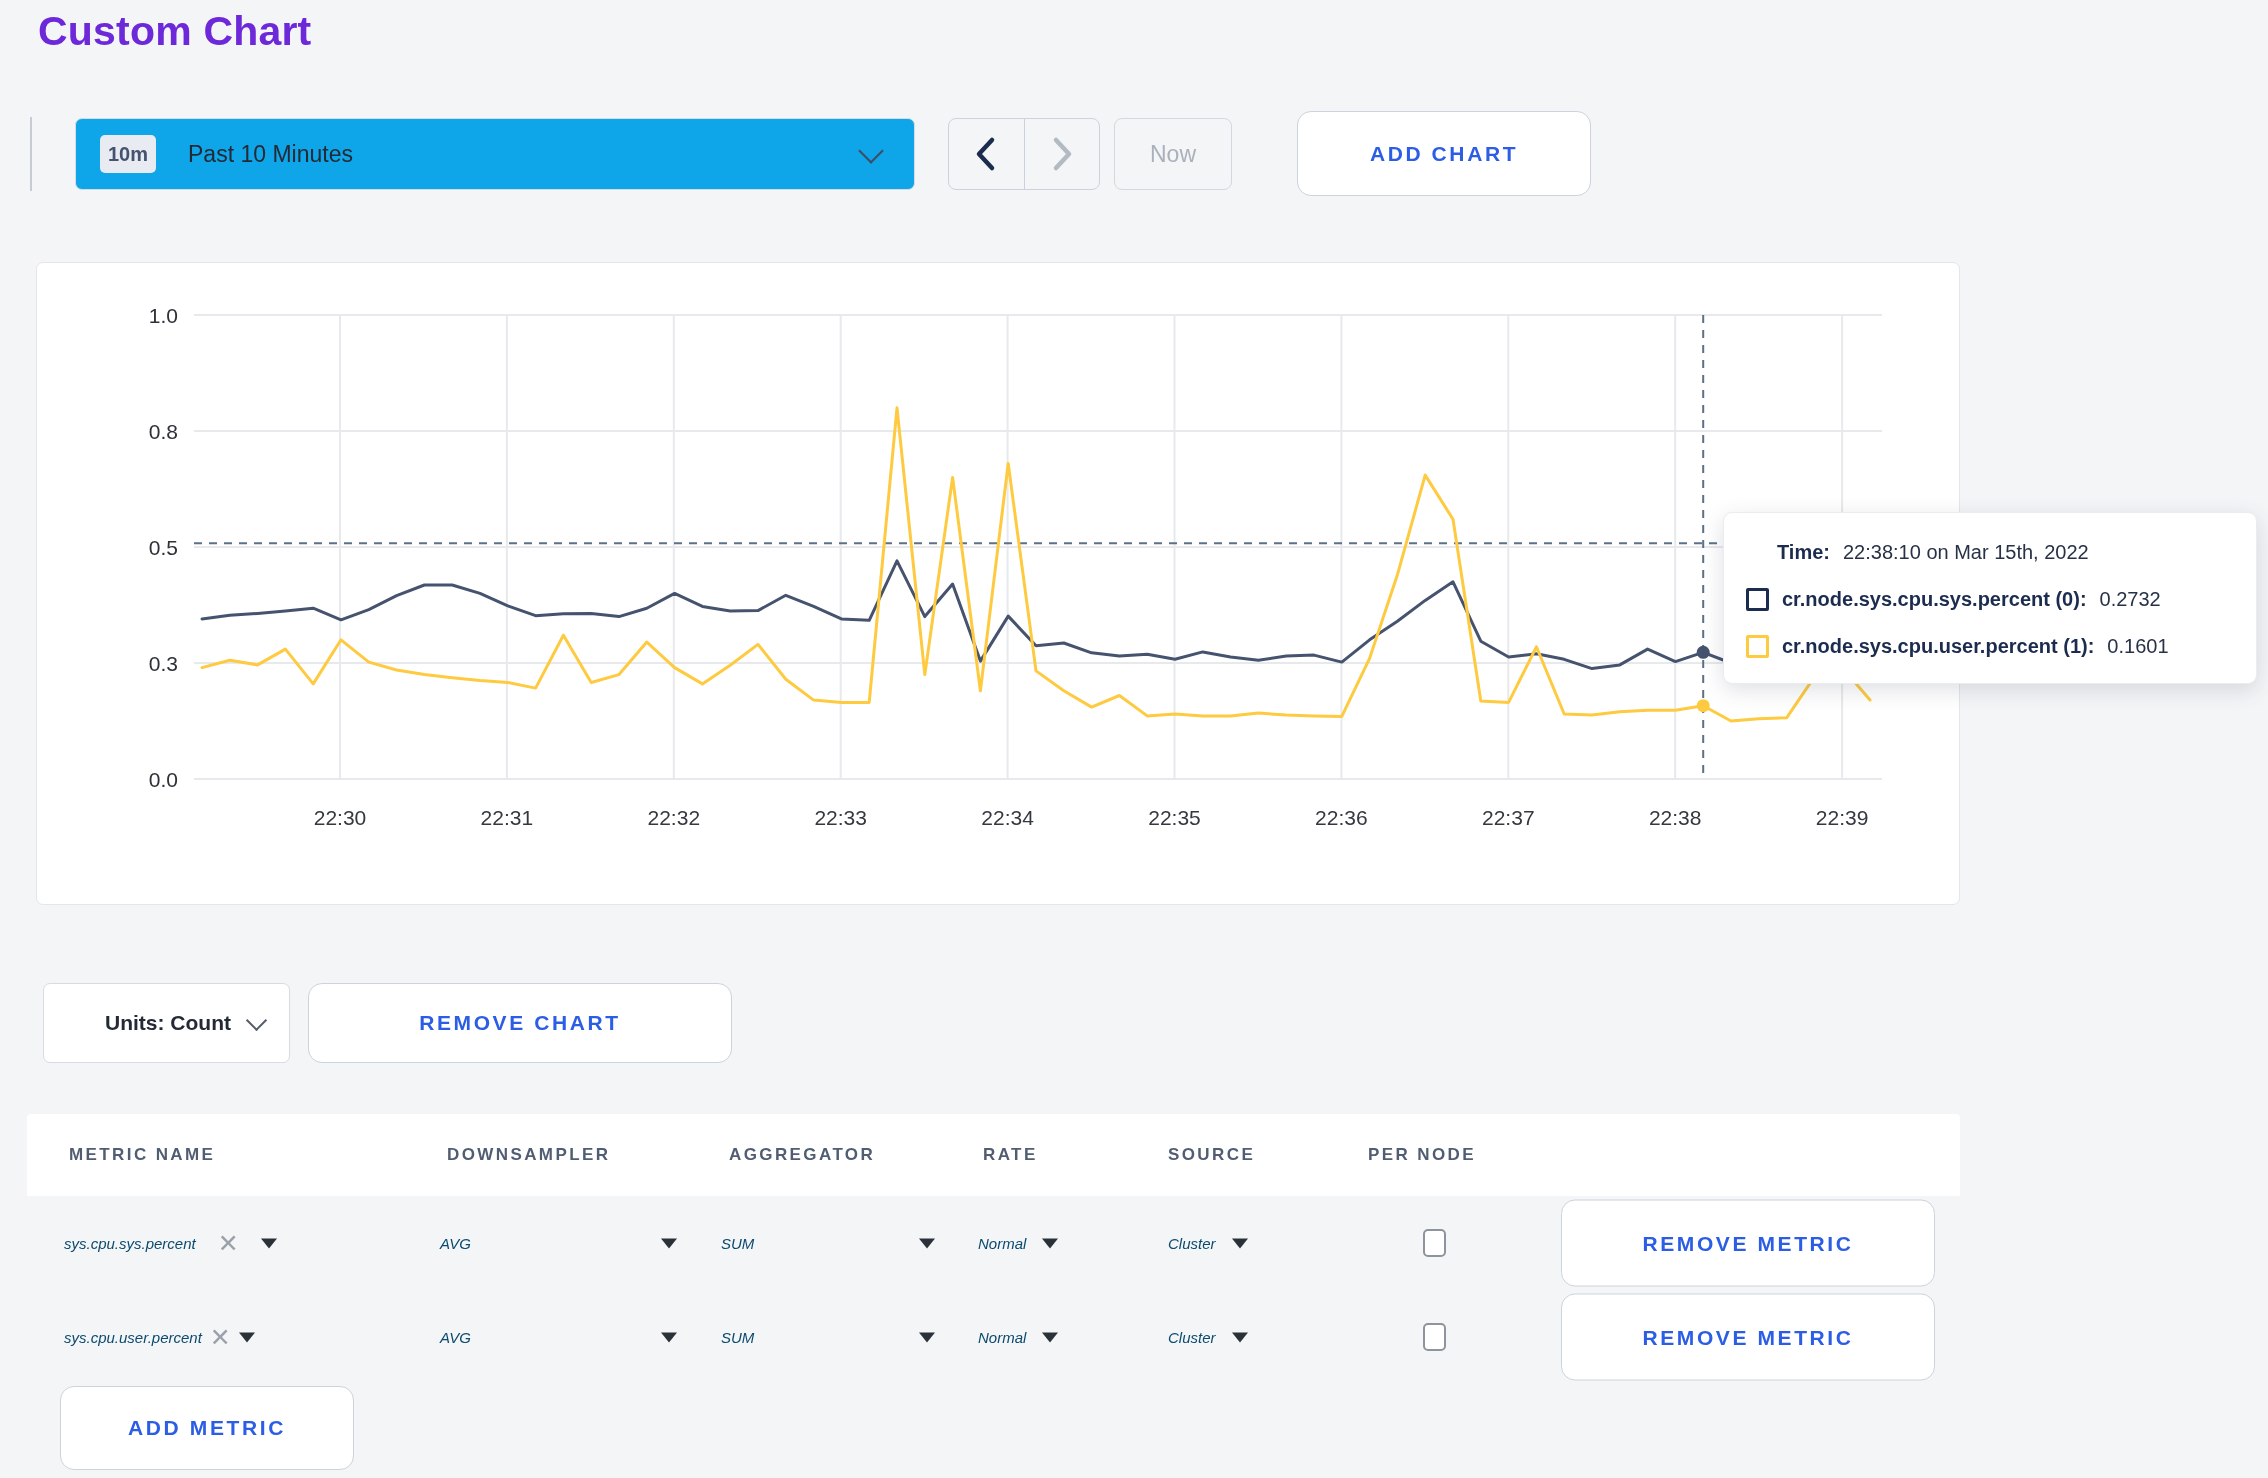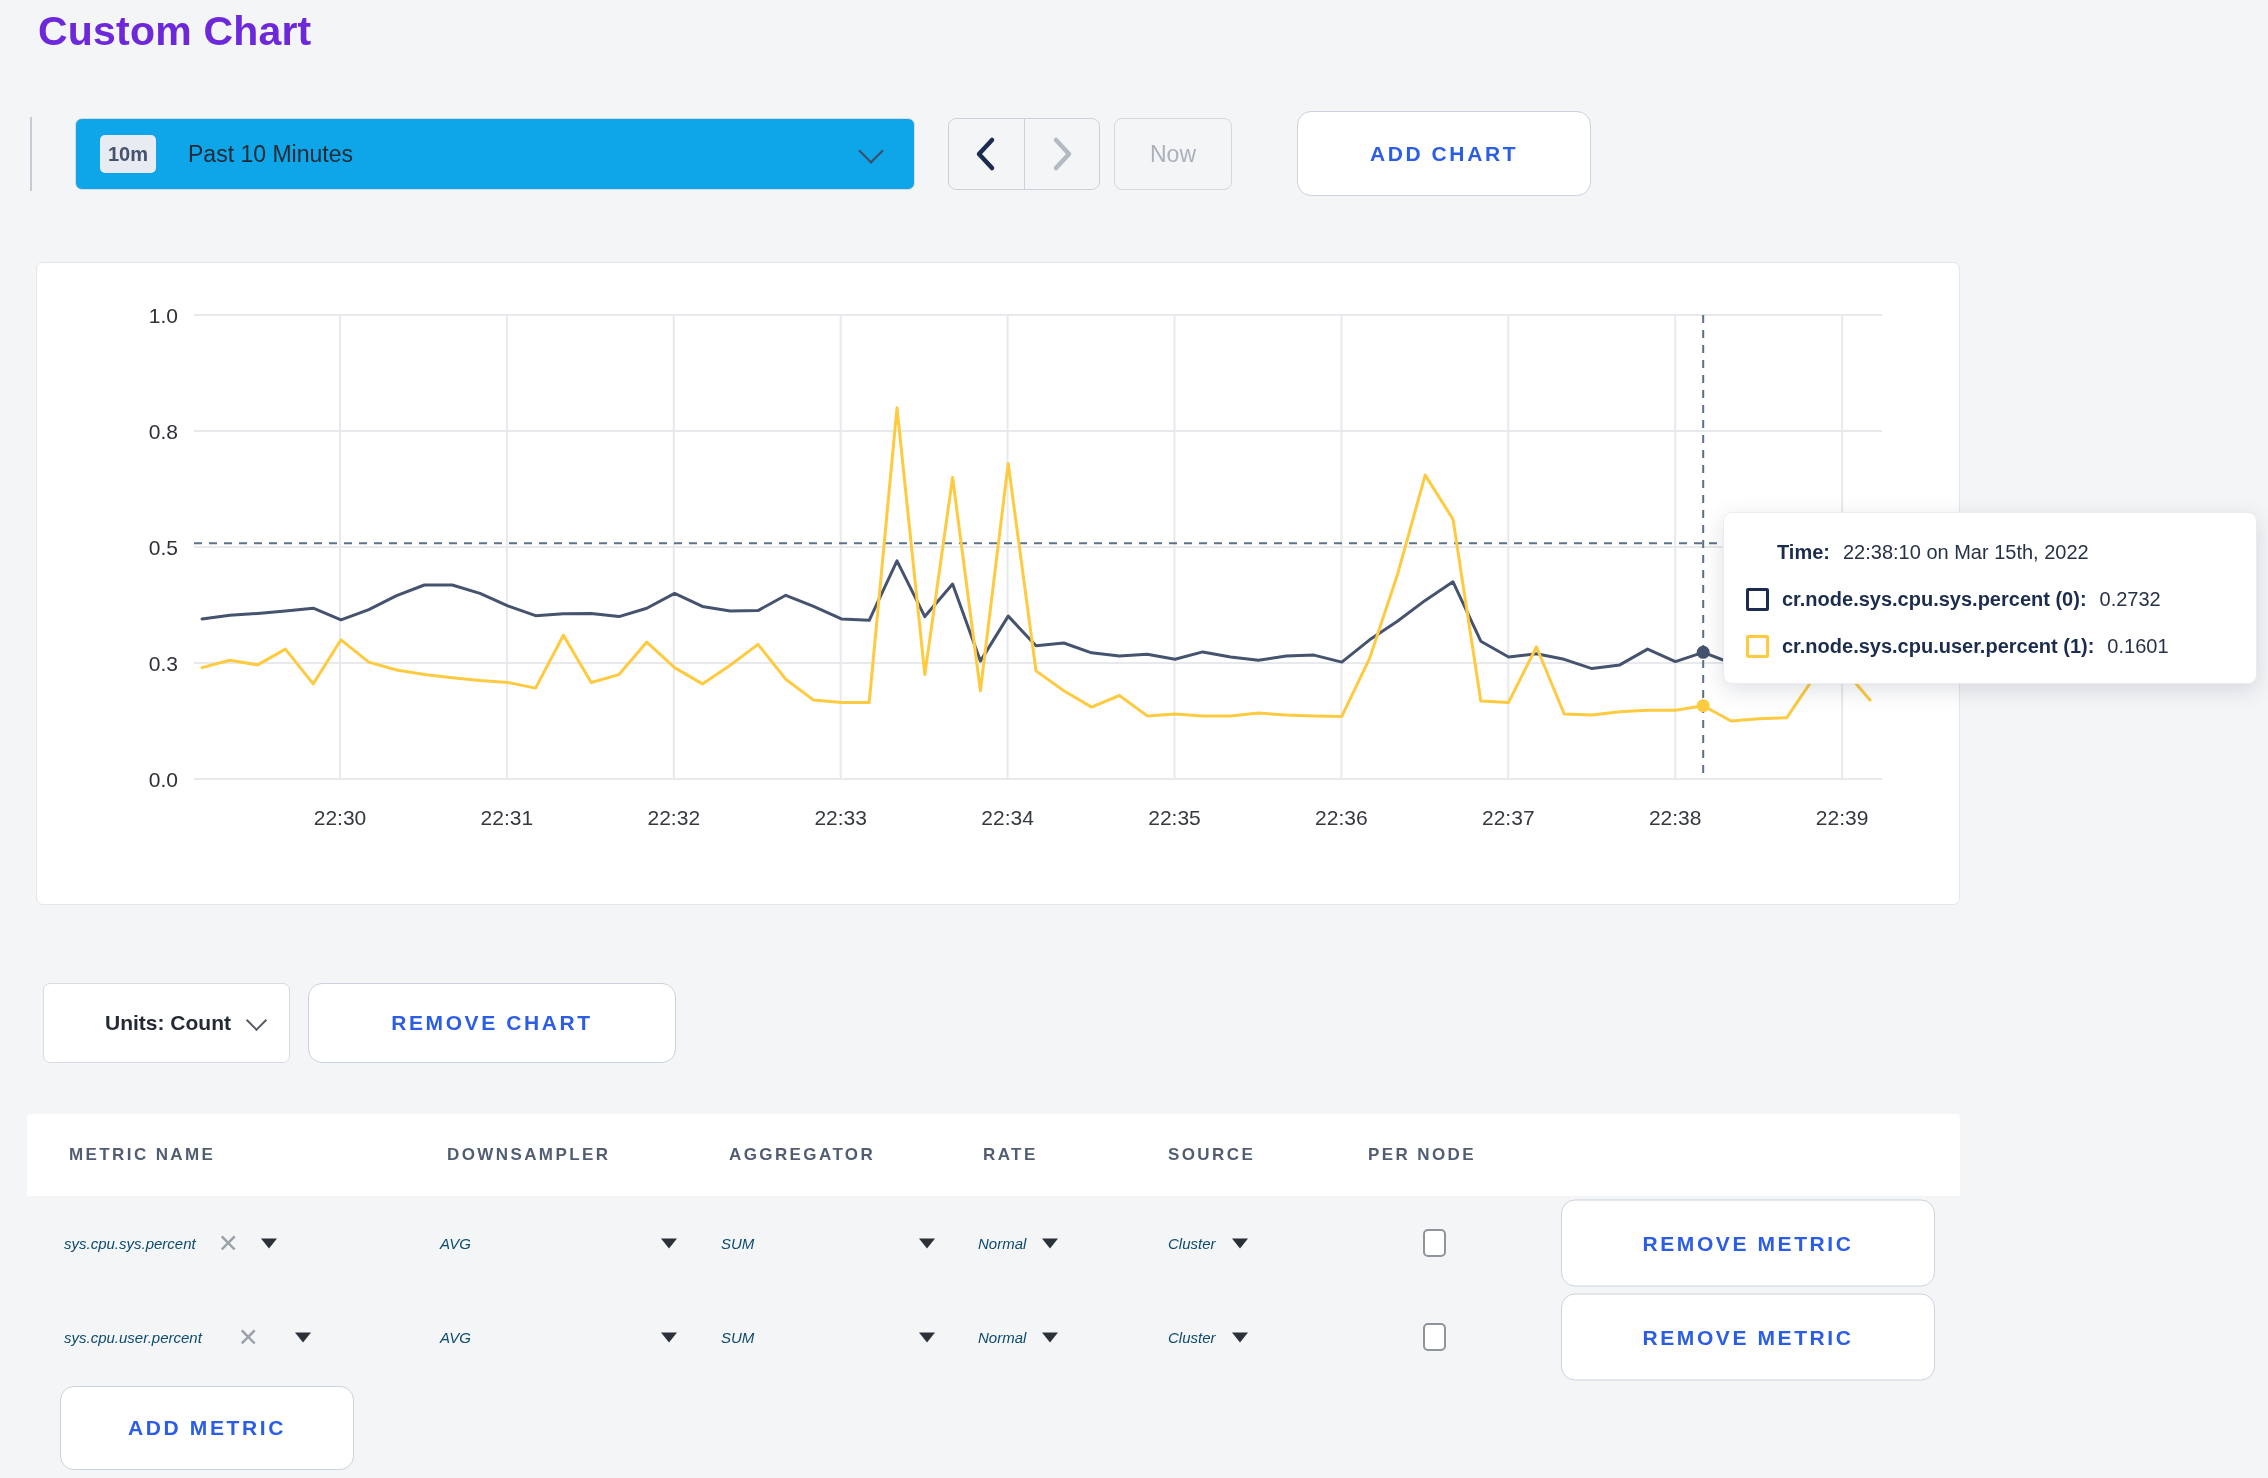--- a/index.html
+++ b/index.html
@@ -66,21 +66,21 @@
   .tt-label{font-size:20px;font-weight:700;color:#1b2c4e;}
   .tt-value{font-size:20px;color:#273247;}
   .tt-swatch{width:17px;height:17px;border:3.5px solid #1b2c4e;border-radius:2px;background:#fff;flex:0 0 auto;}
   
   .units-btn{
     left:43px;top:983px;width:247px;height:80px;background:#fff;border:1.5px solid #d8dbe2;border-radius:7px;
     display:flex;align-items:center;justify-content:center;gap:18px;box-sizing:border-box;cursor:pointer;
   }
   .units-label{font-size:21px;font-weight:700;color:#242a35;margin-left:36px;}
   .units-chev{width:13px;height:13px;border-right:2.5px solid #555c66;border-bottom:2.5px solid #555c66;transform:rotate(45deg);margin-top:-5px;}
-  .remove-chart-btn{left:308px;top:983px;width:368px;height:80px;}
+  .remove-chart-btn{left:308px;top:983px;width:424px;height:80px;}
   
   .table-header{
     left:27px;top:1114px;width:1933px;height:82px;background:#fff;border-radius:4px 4px 0 0;
   }
   .th{
     position:absolute;top:50%;transform:translateY(-50%);
     font-size:17px;font-weight:700;letter-spacing:2.4px;color:#505d72;
   }
   .table-row{left:27px;width:1933px;height:94px;}
   .row-1{top:1196px;}
@@ -228,21 +228,21 @@
   </div>
   <div class="cell" style="left:1396px">
     <div class="checkbox"></div>
   </div>
   <div class="btn-blue remove-metric-btn">
     <span>REMOVE METRIC</span>
   </div>
 </div>
 
 <div class="abs table-row row-2">
-  <div class="cell select" style="left:37px;gap:36px">
+  <div class="cell select" style="left:37px;gap:8px">
     <span class="cell-text">sys.cpu.user.percent</span>
     <span class="x-icon">✕</span>
     <span class="caret"></span>
   </div>
   <div class="cell select" style="left:413px;width:237px;justify-content:space-between">
     <span class="cell-text">AVG</span>
     <span class="caret"></span>
   </div>
   <div class="cell select" style="left:694px;width:214px;justify-content:space-between">
     <span class="cell-text">SUM</span>

